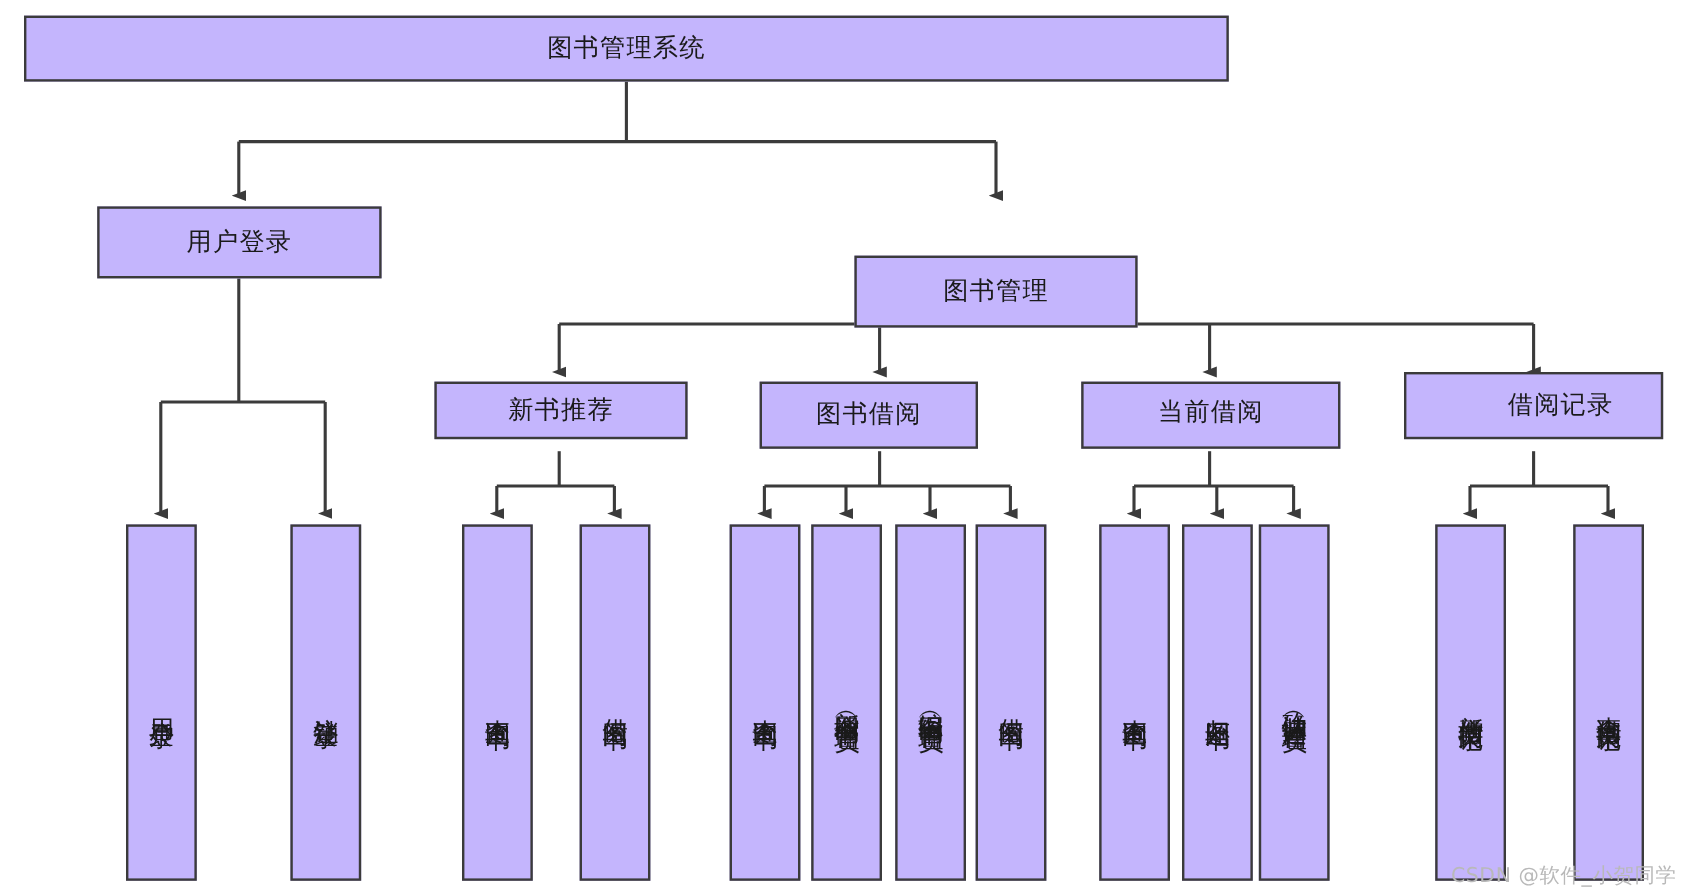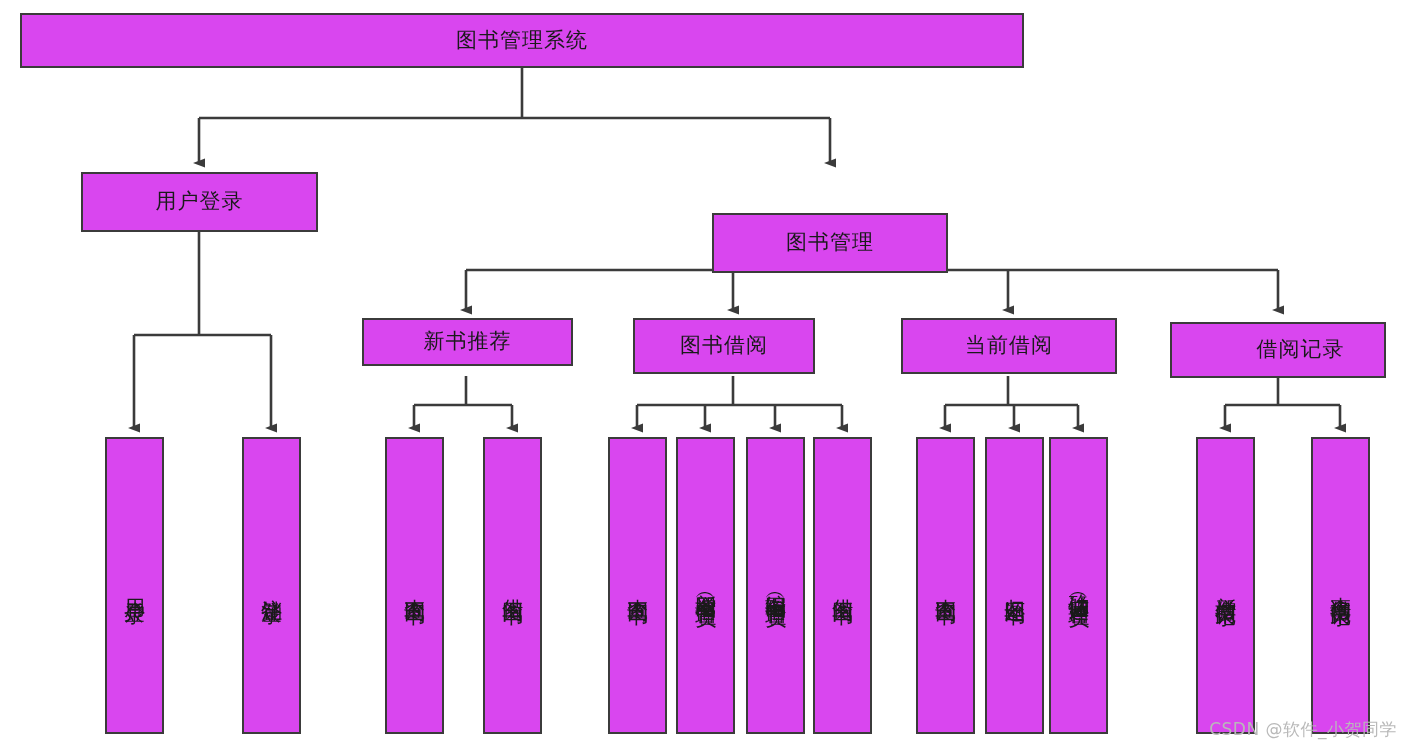--- a/index.html
+++ b/index.html
@@ -21,21 +21,21 @@
     position: absolute;
     left: 0;
     top: 0;
     width: 1405px;
     height: 747px;
     pointer-events: none;
   }
   .node {
     position: absolute;
     box-sizing: border-box;
-    background: #d946ef;
+    background: #c4b5fd;
     border: 2.5px solid #3b3b3b;
     display: flex;
     align-items: center;
     justify-content: center;
     color: #1a1a1a;
   }
   .node-h .node-label {
     font-size: 21px;
     line-height: 1.2;
     letter-spacing: 1px;
@@ -133,24 +133,24 @@
   <div class="node node-h" style="left:712px; top:172px; width:236px; height:60px;margin-top:41px;">
     <span class="node-label">图书管理</span>
   </div>
 
   <div class="node node-h" style="left:362px; top:318px; width:211px; height:48px;">
     <span class="node-label">新书推荐</span>
   </div>
   <div class="node node-h" style="left:633px; top:318px; width:182px; height:56px;">
     <span class="node-label">图书借阅</span>
   </div>
-  <div class="node node-h" style="left:901px; top:318px; width:216px; height:56px;">
+  <div class="node node-h" style="left:901px; top:318px; width:216px; height:56px;font-family:Liberation Mono, monospace;">
     <span class="node-label">当前借阅</span>
   </div>
-  <div class="node node-h" style="left:1170px; top:322px; width:216px; height:56px;padding-left:45px;">
+  <div class="node node-h" style="left:1170px; top:310px; width:216px; height:56px;padding-left:45px;">
     <span class="node-label">借阅记录</span>
   </div>
 
   <div class="node node-v" style="left:105px; top:437px; width:59px; height:297px;">
     <span class="node-label">用户登录</span>
   </div>
   <div class="node node-v" style="left:242px; top:437px; width:59px; height:297px;">
     <span class="node-label">注销登录</span>
   </div>
 

